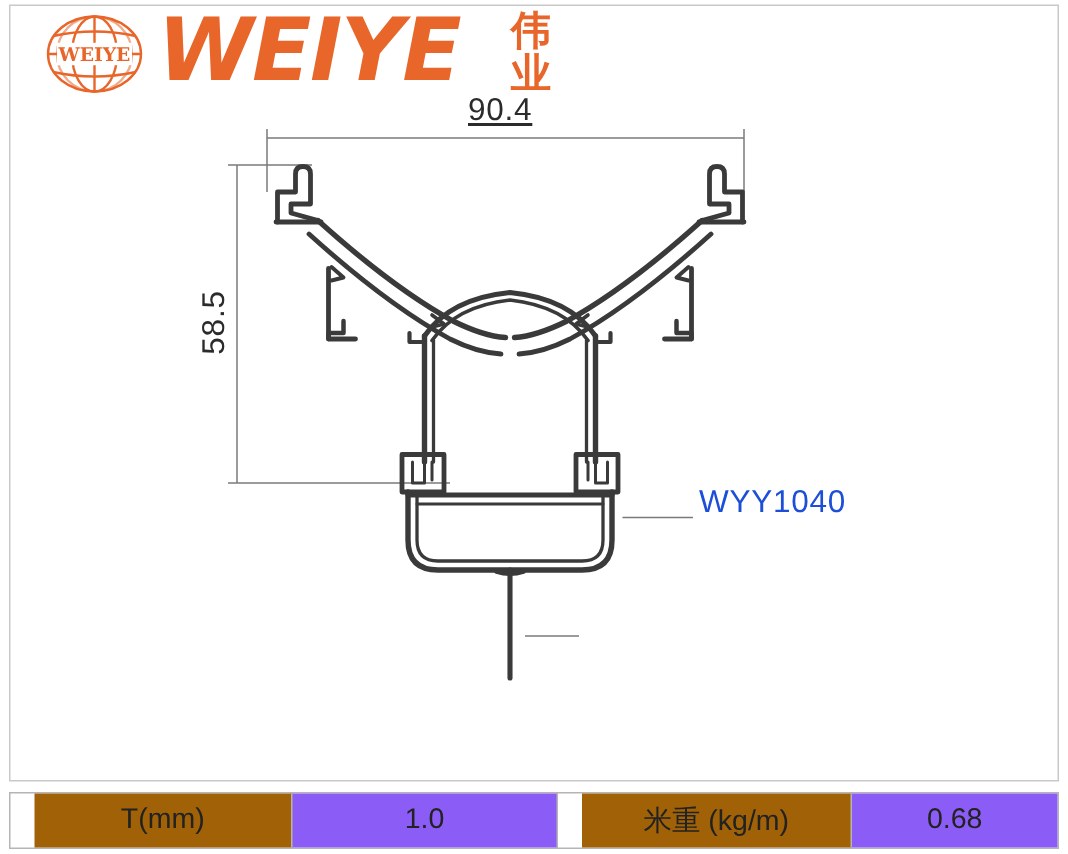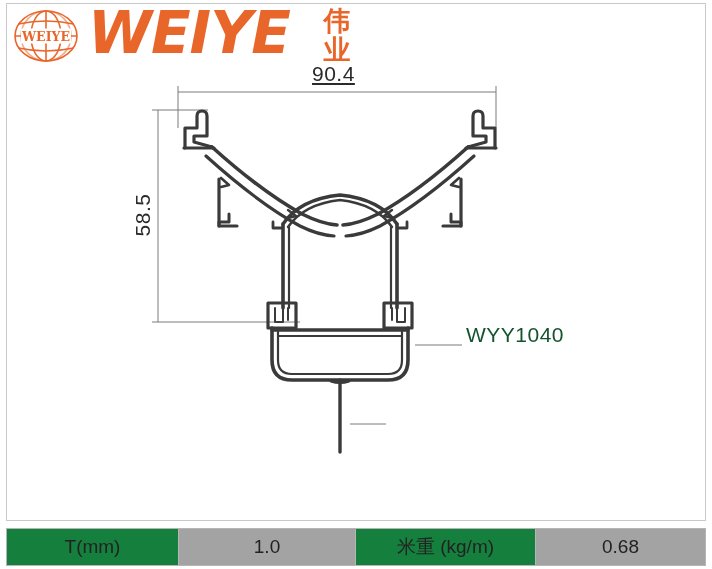--- a/index.html
+++ b/index.html
@@ -27,21 +27,21 @@
     width: 700px;
     height: 518px;
     border: 1px solid #c9c9c9;
     box-sizing: border-box;
     pointer-events: none;
   }
 
   
   #header {
     position: absolute;
-    left: 8px;
+    left: 25px;
     top: 4px;
     width: 420px;
     height: 62px;
     padding-left: 32px;
   }
   #logo-globe {
     position: absolute;
     left: 2px;
     top: 4px;
     width: 72px;
@@ -98,21 +98,21 @@
     text-decoration: underline;
   }
   #dim-height-label {
     left: 122px;
     top: 203px;
     transform: rotate(-90deg);
     transform-origin: 50% 50%;
   }
   .part-label {
     position: absolute;
-    color: #14532d;
+    color: #1d4ed8;
     font-family: "Liberation Sans", sans-serif;
     font-size: 21px;
     letter-spacing: 0.5px;
     white-space: nowrap;
   }
   #part-label-1040 {
     left: 466px;
     top: 323px;
   }
   #part-label-1041 {
@@ -136,24 +136,25 @@
     display: flex;
     align-items: center;
     justify-content: center;
     font-family: "Liberation Sans", "DejaVu Sans", sans-serif;
     font-size: 19px;
     color: #222222;
     box-sizing: border-box;
     height: 100%;
   }
   .spec-cell.head {
-    background: #15803d;
+    background: #a16207;
+    margin-left: 16px;
   }
   .spec-cell.val {
-    background: #a3a3a3;
+    background: #8b5cf6;
   }
   #spec-cell-0 { width: 172px; border-right: 1px solid #b5b5b5; }
   #spec-cell-1 { width: 177px; border-right: 1px solid #b5b5b5; }
   #spec-cell-2 { width: 180px; border-right: 1px solid #b5b5b5; }
   #spec-cell-3 { flex: 1 1 auto; }
 </style>
 </head>
 <body>
 
 <div id="page">

